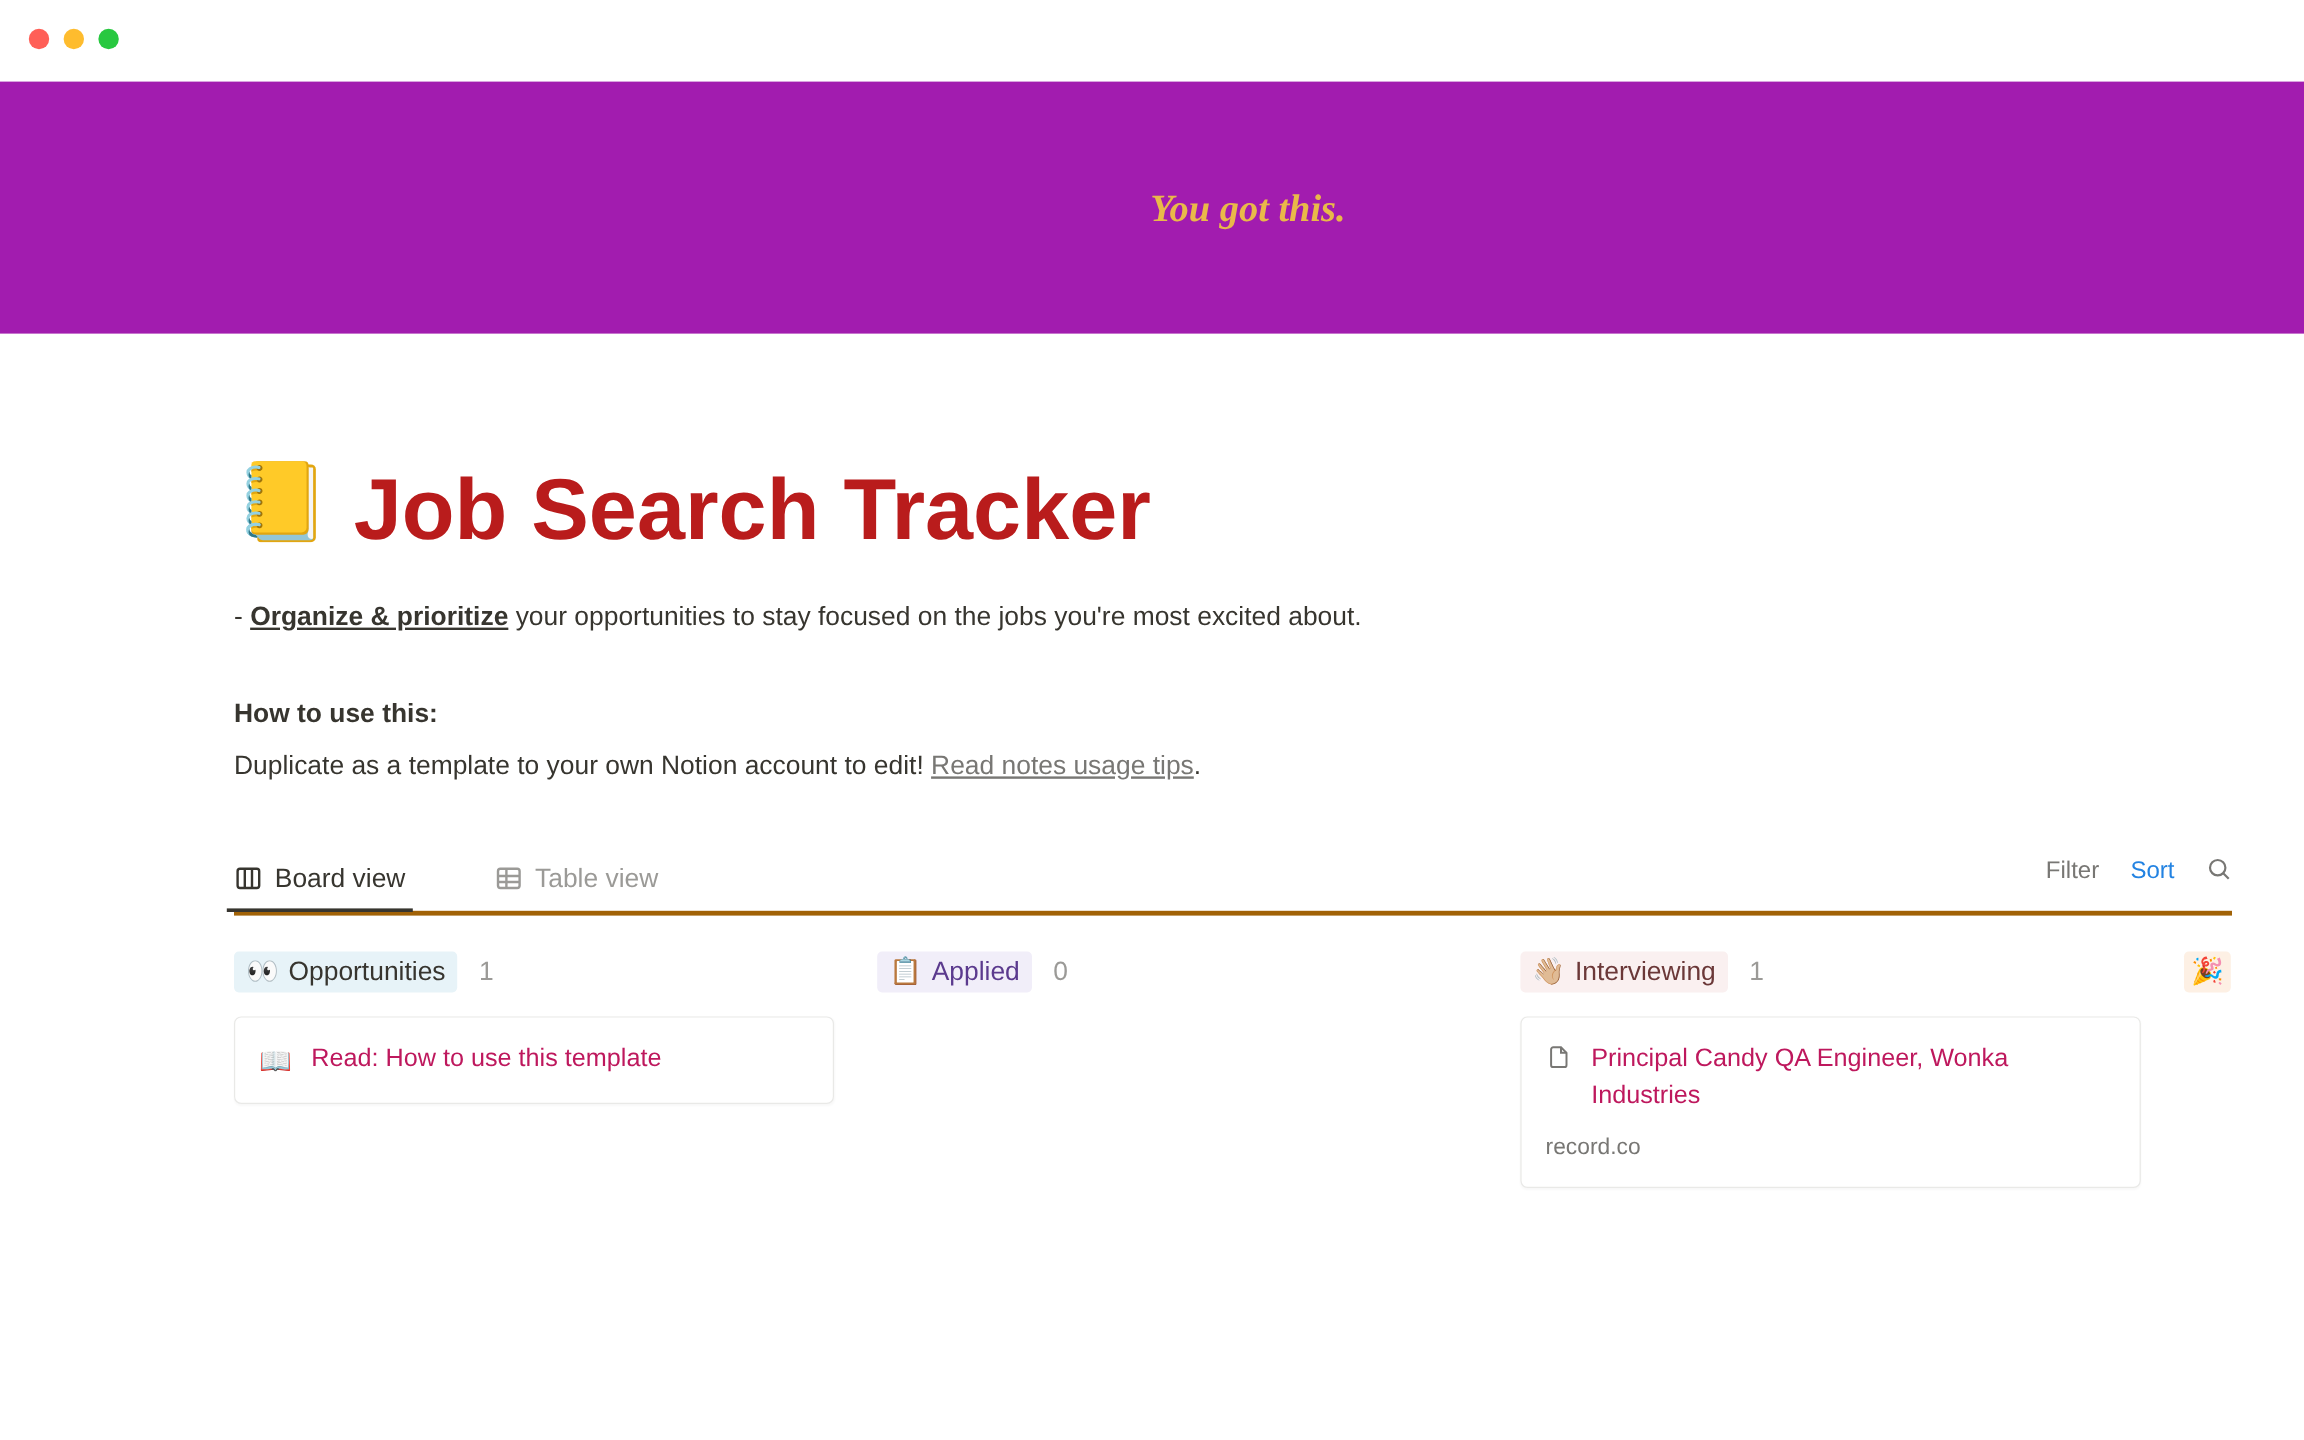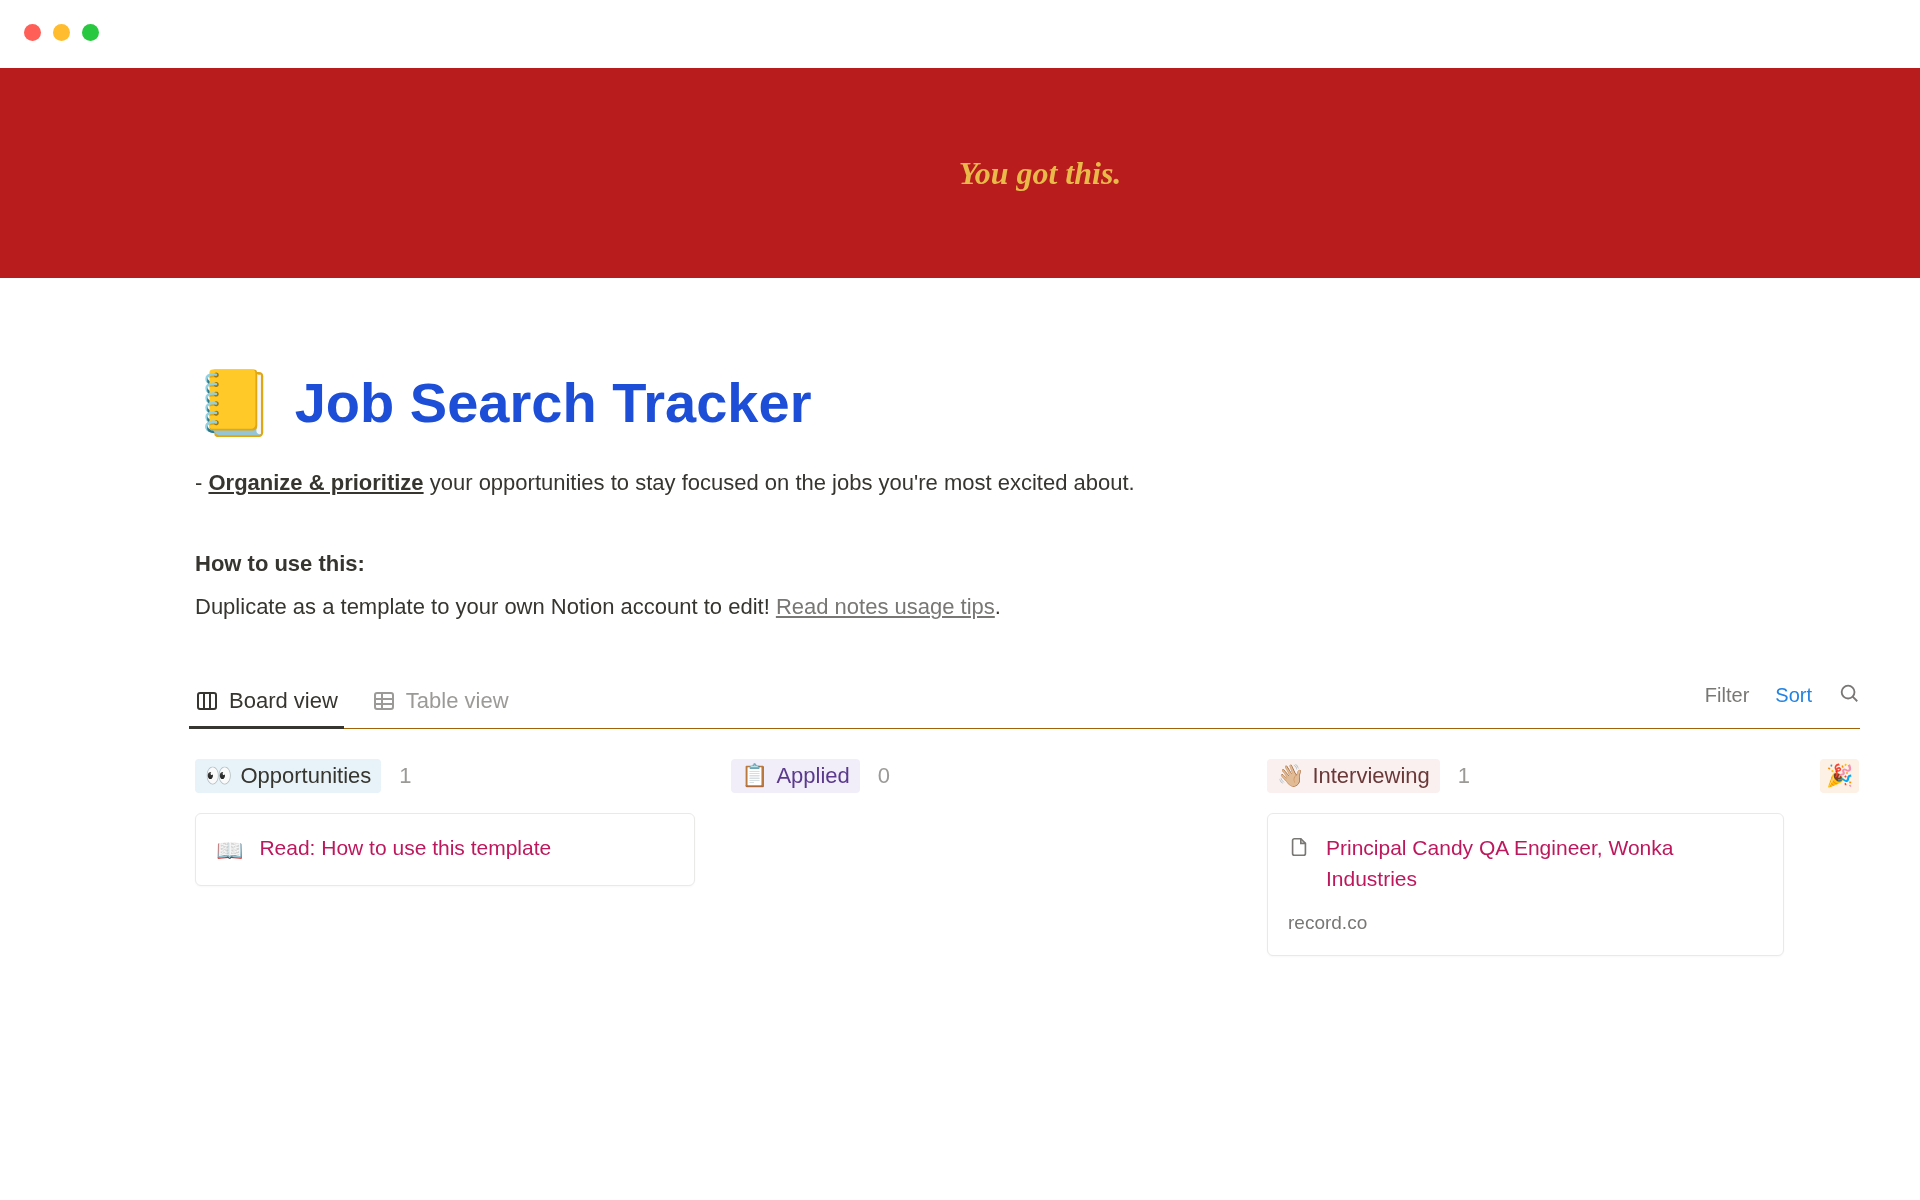--- a/index.html
+++ b/index.html
@@ -26,21 +26,21 @@
 .tl-red { background: #ff5f57; }
 .tl-yellow { background: #febc2e; }
 .tl-green { background: #28c840; }
 
 .cover {
   position: absolute;
   top: 68px;
   left: 0;
   right: 0;
   height: 210px;
-  background: #b91c1c;
+  background: #a21caf;
   display: flex;
   align-items: center;
   justify-content: center;
 }
 .cover-text {
   font-family: Georgia, 'Times New Roman', serif;
   font-style: italic;
   font-weight: 700;
   font-size: 32px;
   color: #e9b949;
@@ -55,23 +55,24 @@
 }
 
 .page-title-row {
   display: flex;
   align-items: center;
   gap: 20px;
   margin-bottom: 28px;
 }
 .page-icon { font-size: 64px; line-height: 1; }
 .page-title {
-  font-size: 56px;
+  font-size: 72px;
   font-weight: 700;
-  color: #1d4ed8;
+  color: #b91c1c;
+  margin-top: 14px;
 }
 
 .desc {
   font-size: 22px;
   line-height: 1.85;
   color: #37352f;
   margin-bottom: 28px;
 }
 .desc strong { font-weight: 600; text-decoration: underline; }
 .desc a {
@@ -79,23 +80,24 @@
   text-decoration: underline;
 }
 .howto-title {
   font-size: 22px;
   font-weight: 600;
   margin-bottom: 2px;
 }
 
 .views-bar {
   display: flex;
-  border-bottom: 1px solid #a16207;
+  border-bottom: 4px solid #a16207;
   margin-top: 50px;
   position: relative;
+  gap: 40px;
 }
 .view-tab {
   display: flex;
   align-items: center;
   gap: 10px;
   padding: 10px 0 14px 0;
   margin-right: 34px;
   font-size: 22px;
   color: #37352f;
   cursor: pointer;

